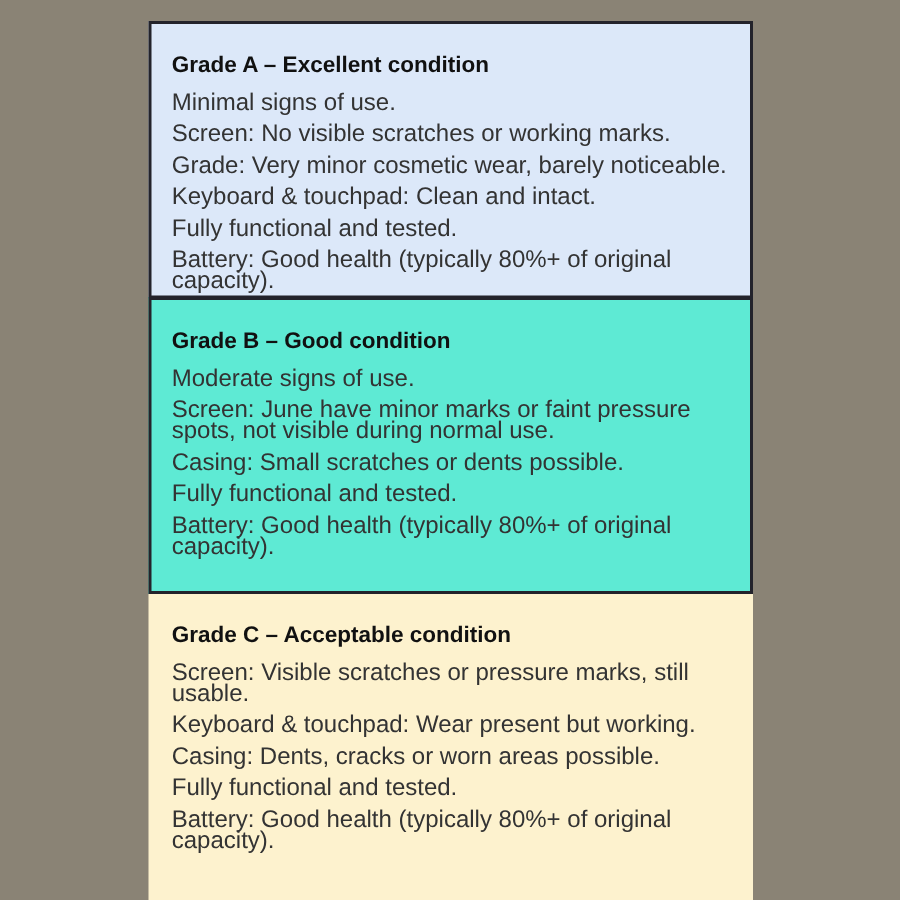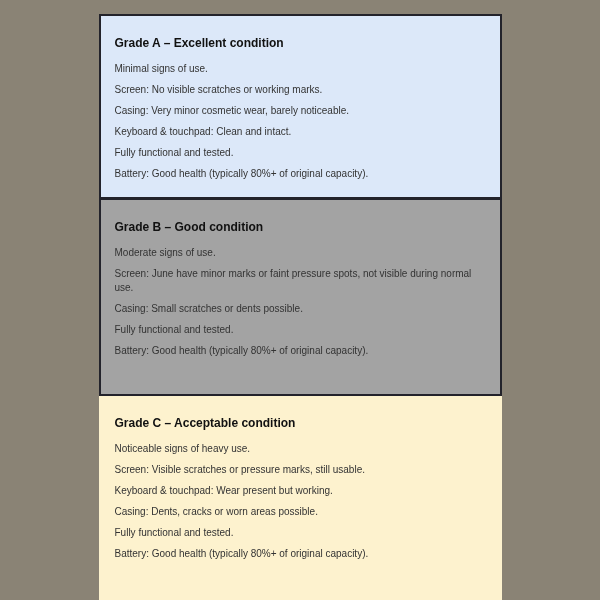--- a/index.html
+++ b/index.html
@@ -27,60 +27,59 @@
     padding: 20px 12px 10px 14px;
   }
   .panel.plain {
     padding: 20px 14px 10px 16px;
   }
   .panel-a { height: 185px; }
   .panel-b { height: 198px; margin-top: -1px; }
   .panel-c { height: 242px; }
   .panel-title {
     margin: 0 0 11px 0;
-    font-size: 12px;
+    font-size: 15px;
     line-height: 15px;
     font-weight: bold;
     color: #111111;
   }
   .panel-line {
     margin: 0 0 7px 0;
-    font-size: 10px;
+    font-size: 16px;
     line-height: 14px;
     color: #333333;
   }
 </style>
 </head>
 <body>
 
 <div class="canvas" style="background: rgb(138, 131, 117);">
   <div class="stack">
 
     <section class="panel bordered panel-a" style="background: rgb(220, 232, 249);">
       <h2 class="panel-title">Grade A – Excellent condition</h2>
       <p class="panel-line">Minimal signs of use.</p>
       <p class="panel-line">Screen: No visible scratches or working marks.</p>
-      <p class="panel-line">Casing: Very minor cosmetic wear, barely noticeable.</p>
+      <p class="panel-line">Grade: Very minor cosmetic wear, barely noticeable.</p>
       <p class="panel-line">Keyboard &amp; touchpad: Clean and intact.</p>
       <p class="panel-line">Fully functional and tested.</p>
       <p class="panel-line">Battery: Good health (typically 80%+ of original capacity).</p>
     </section>
 
-    <section class="panel bordered panel-b" style="background: #a3a3a3;">
+    <section class="panel bordered panel-b" style="background: #5eead4;">
       <h2 class="panel-title">Grade B – Good condition</h2>
       <p class="panel-line">Moderate signs of use.</p>
       <p class="panel-line">Screen: June have minor marks or faint pressure spots, not visible during normal use.</p>
       <p class="panel-line">Casing: Small scratches or dents possible.</p>
       <p class="panel-line">Fully functional and tested.</p>
       <p class="panel-line">Battery: Good health (typically 80%+ of original capacity).</p>
     </section>
 
     <section class="panel plain panel-c" style="background: rgb(253, 242, 206);">
       <h2 class="panel-title">Grade C – Acceptable condition</h2>
-      <p class="panel-line">Noticeable signs of heavy use.</p>
       <p class="panel-line">Screen: Visible scratches or pressure marks, still usable.</p>
       <p class="panel-line">Keyboard &amp; touchpad: Wear present but working.</p>
       <p class="panel-line">Casing: Dents, cracks or worn areas possible.</p>
       <p class="panel-line">Fully functional and tested.</p>
       <p class="panel-line">Battery: Good health (typically 80%+ of original capacity).</p>
     </section>
 
   </div>
 </div>
 

